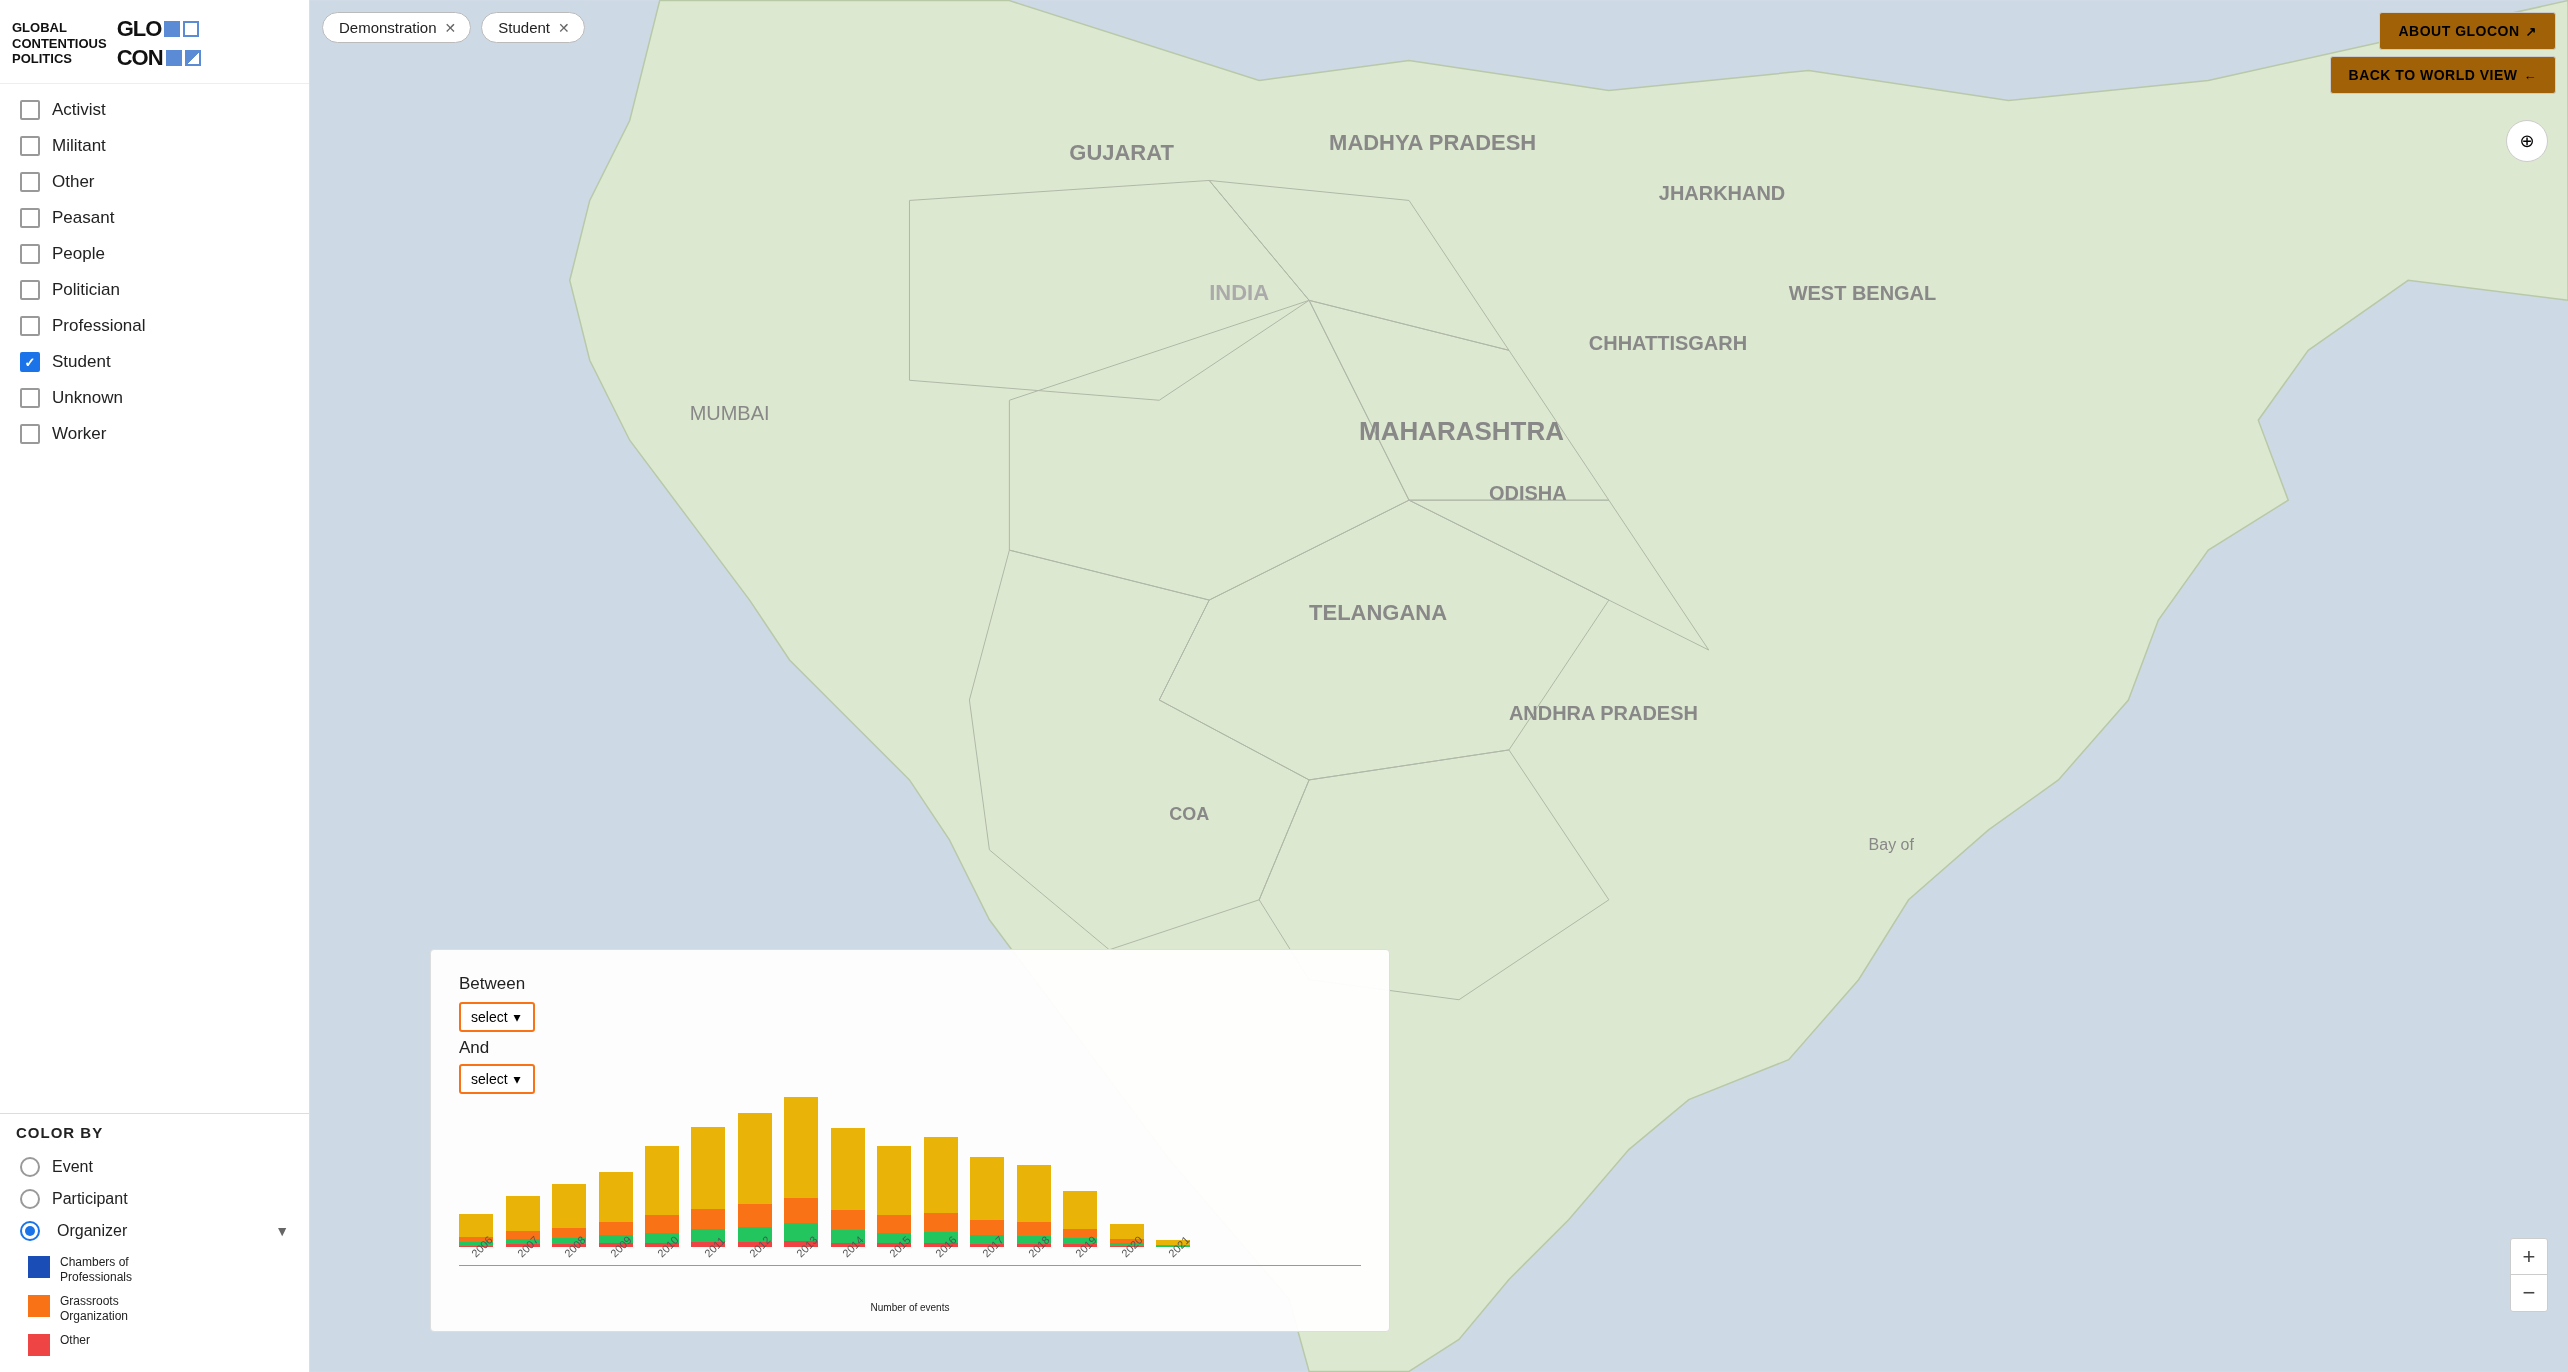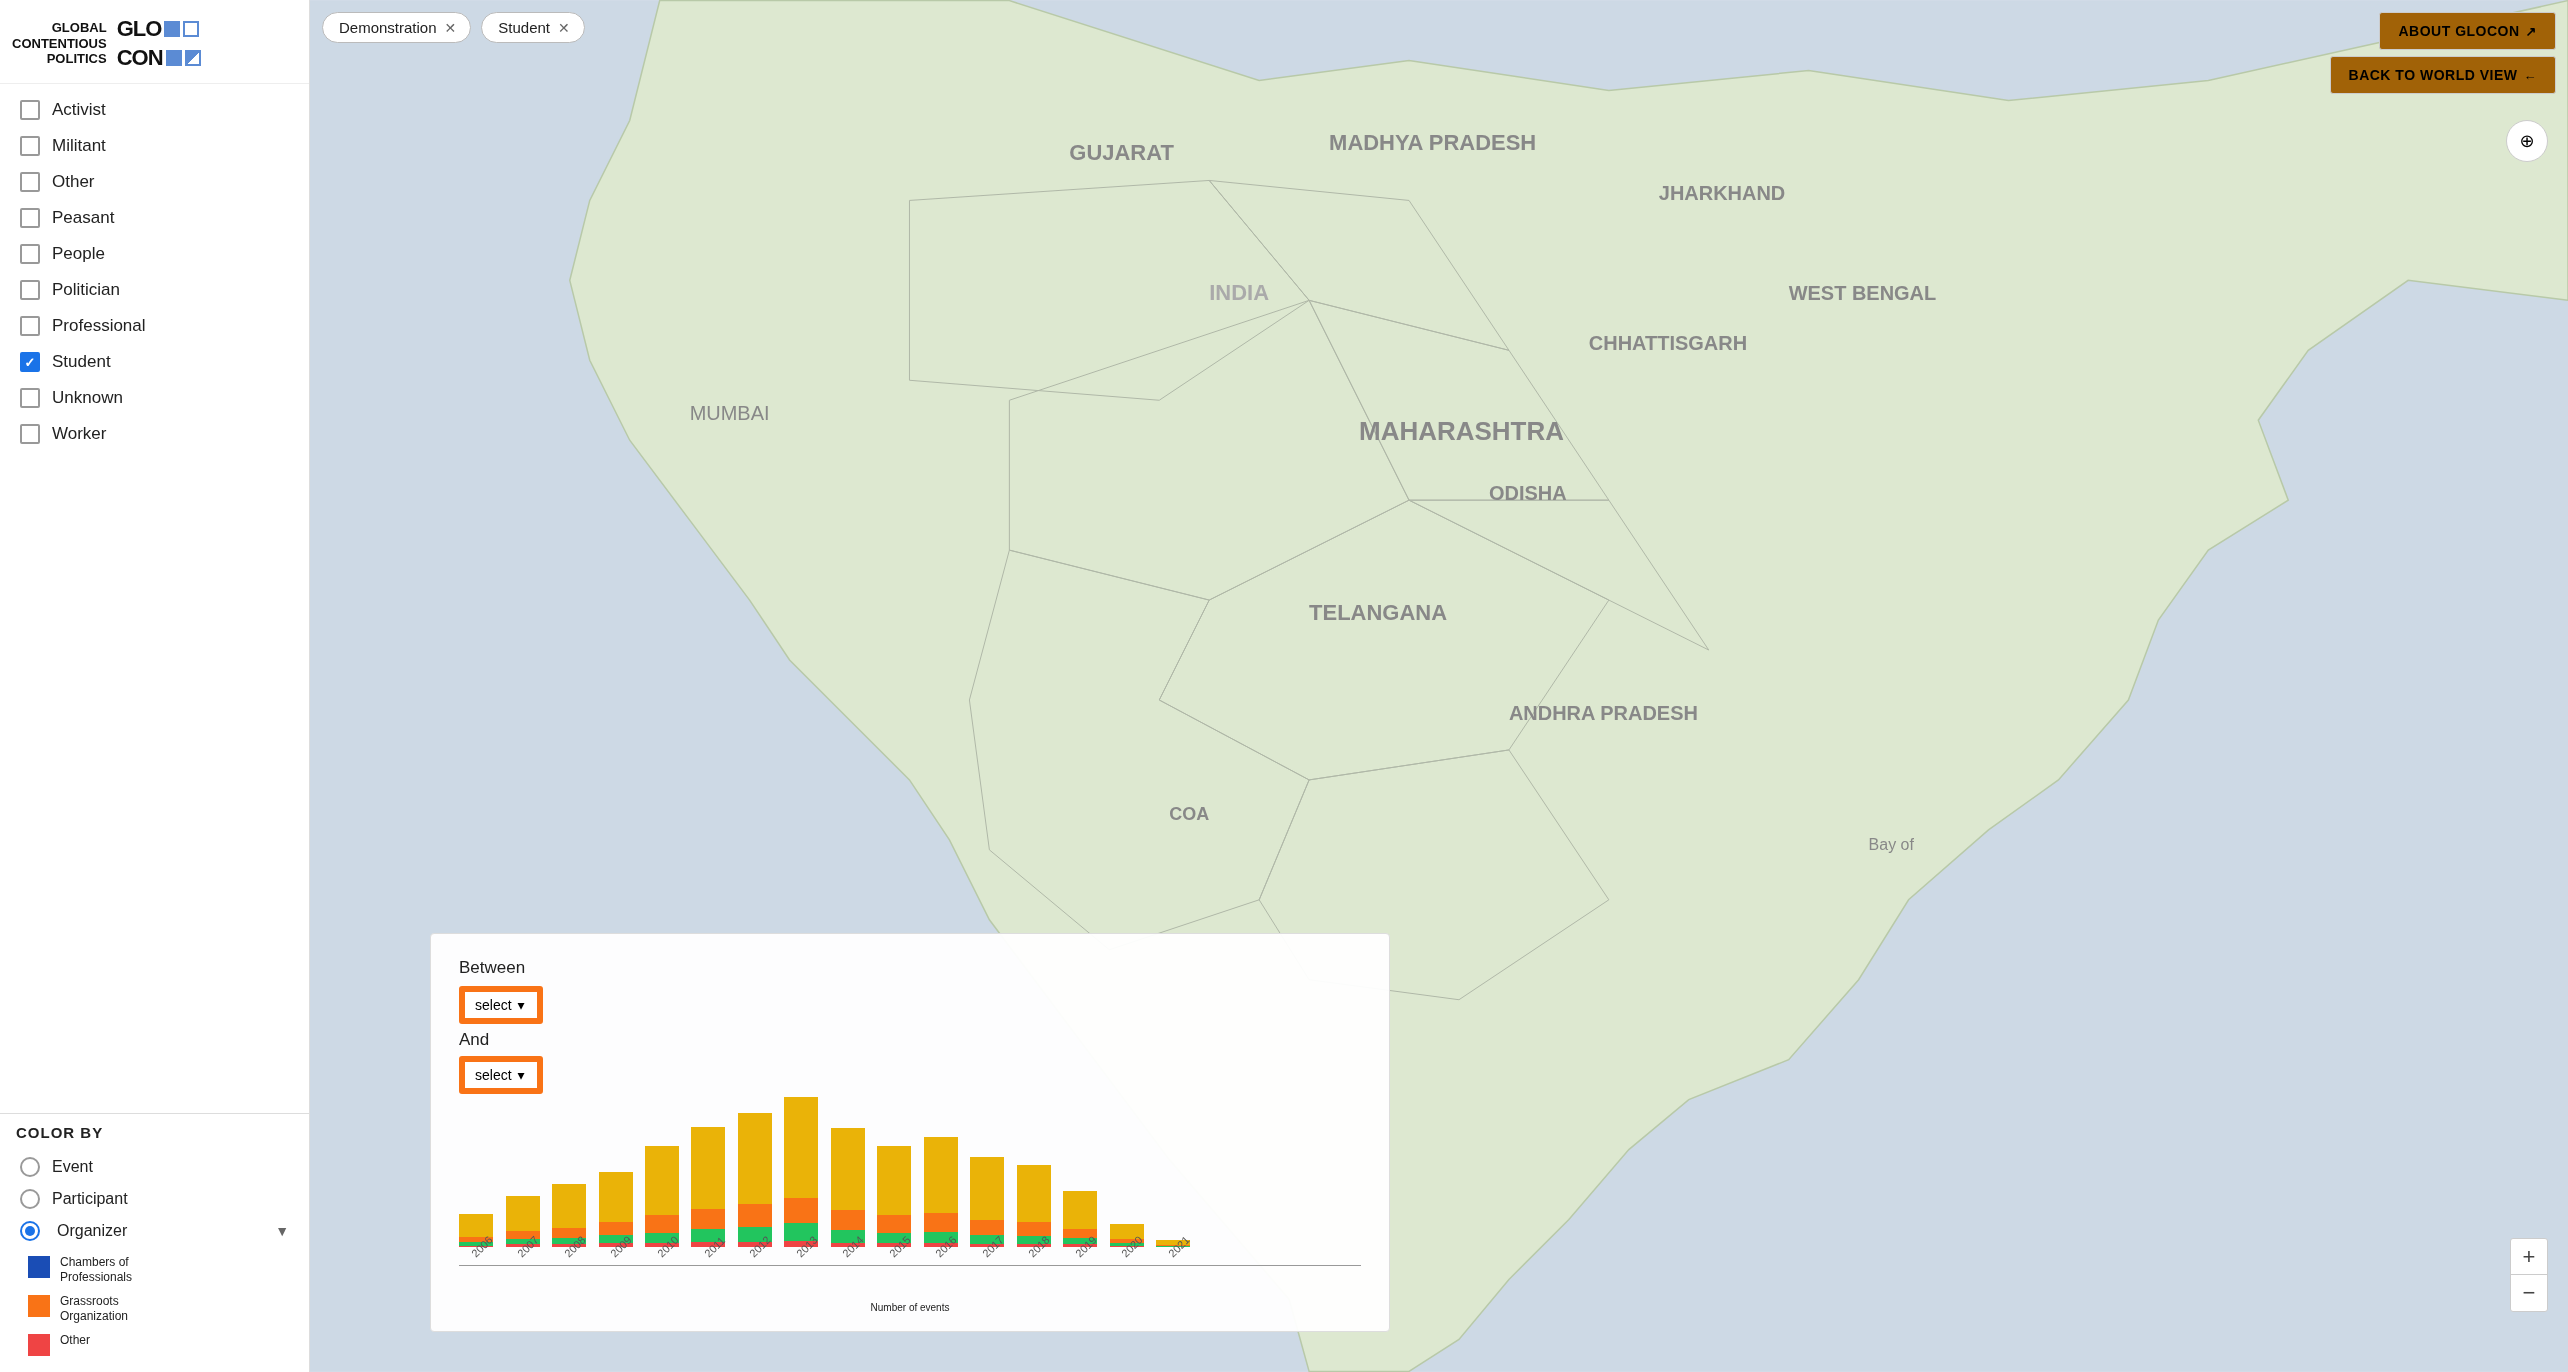--- a/index.html
+++ b/index.html
@@ -28,21 +28,20 @@
       display: flex;
       align-items: center;
       gap: 10px;
     }
     .logo-left {
       font-size: 13px;
       font-weight: 900;
       line-height: 1.2;
       text-transform: uppercase;
       color: #111;
-      text-align: right;
     }
     .logo-right {
       display: flex;
       flex-direction: column;
       gap: 3px;
     }
     .glocon-row {
       display: flex;
       gap: 3px;
       align-items: center;
@@ -268,21 +267,21 @@
       margin-bottom: 8px;
     }
     .chart-select-row {
       display: flex;
       align-items: center;
       gap: 10px;
       margin-bottom: 6px;
     }
     .chart-select {
       background: #fff;
-      border: 6px solid #f97316;
+      border: 2px solid #f97316;
       border-radius: 3px;
       padding: 5px 12px 5px 10px;
       font-size: 14px;
       cursor: pointer;
       display: flex;
       align-items: center;
       gap: 6px;
     }
     .chart-and {
       font-size: 17px;

